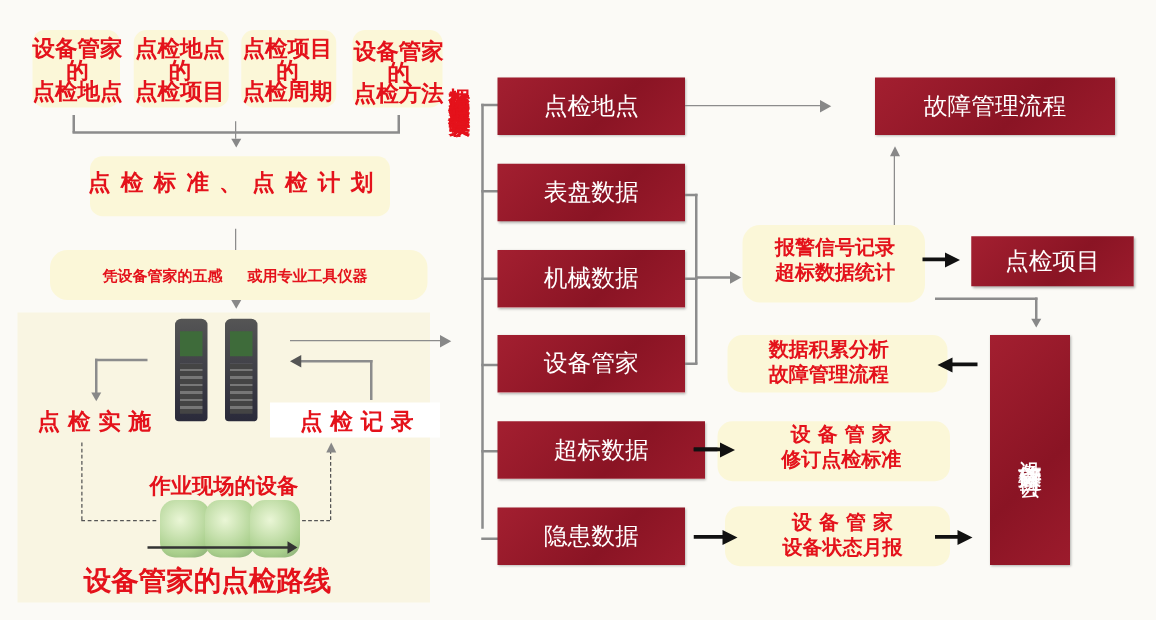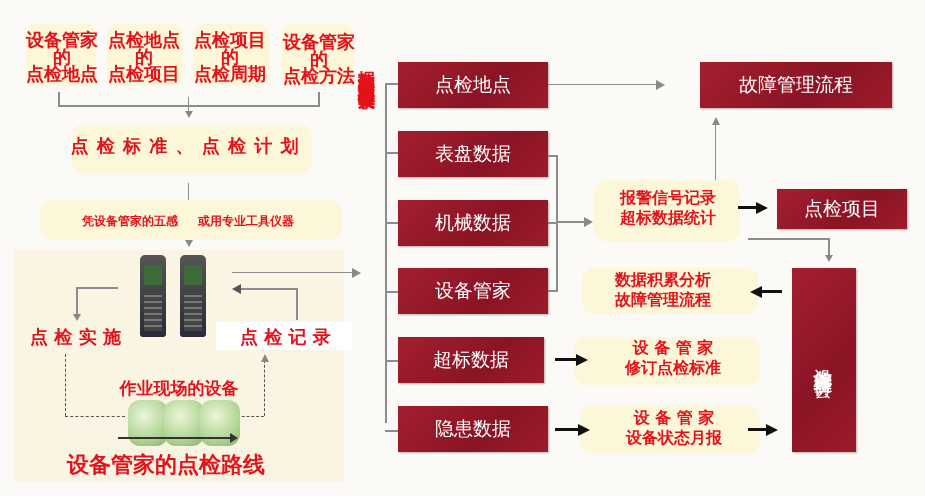--- a/index.html
+++ b/index.html
@@ -118,21 +118,21 @@
 <div class="line" style="left:385px;top:152px;width:14px;height:2px;"></div>
 <div class="line" style="left:385px;top:222px;width:14px;height:2px;"></div>
 <div class="line" style="left:385px;top:291px;width:14px;height:2px;"></div>
 <div class="line" style="left:385px;top:360px;width:14px;height:2px;"></div>
 <div class="line" style="left:385px;top:430px;width:14px;height:2px;"></div>
 
 <div class="box" style="left:398px;top:62px;width:150px;height:46px;">点检地点</div>
 <div class="box" style="left:398px;top:131px;width:150px;height:46px;">表盘数据</div>
 <div class="box" style="left:398px;top:200px;width:150px;height:46px;">机械数据</div>
 <div class="box" style="left:398px;top:268px;width:150px;height:46px;">设备管家</div>
-<div class="box" style="left:398px;top:337px;width:146px;height:46px;">超标数据</div>
+<div class="box" style="left:398px;top:337px;width:166px;height:46px;">超标数据</div>
 <div class="box" style="left:398px;top:406px;width:150px;height:46px;">隐患数据</div>
 
 <div class="line" style="left:548px;top:84px;width:110px;height:1px;"></div>
 <div class="tri-r" style="left:656px;top:80px;"></div>
 
 <div class="line" style="left:556px;top:155px;width:2px;height:136px;"></div>
 <div class="line" style="left:548px;top:155px;width:10px;height:2px;"></div>
 <div class="line" style="left:548px;top:222px;width:10px;height:2px;"></div>
 <div class="line" style="left:548px;top:290px;width:10px;height:2px;"></div>
 <div class="line" style="left:556px;top:221px;width:30px;height:2px;"></div>

